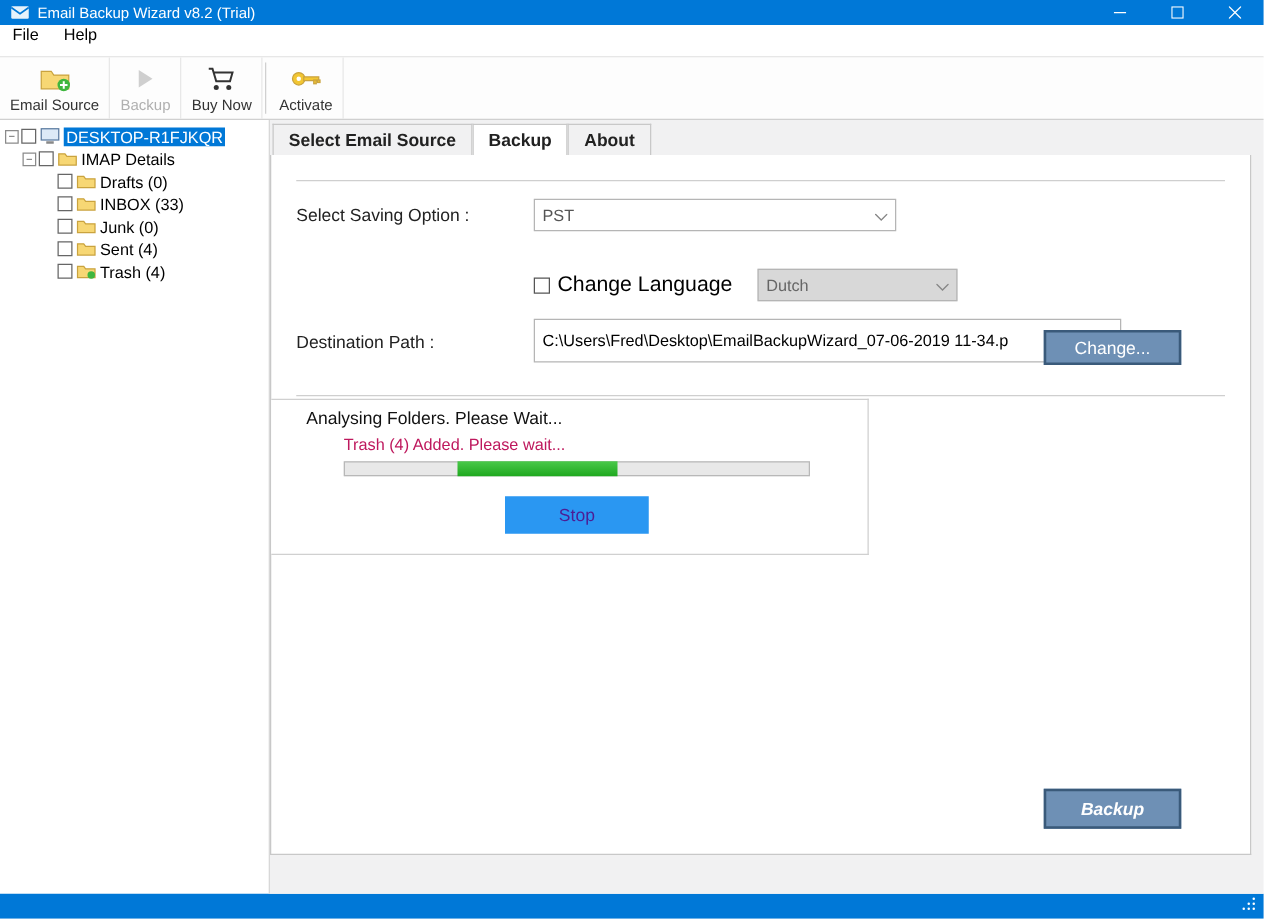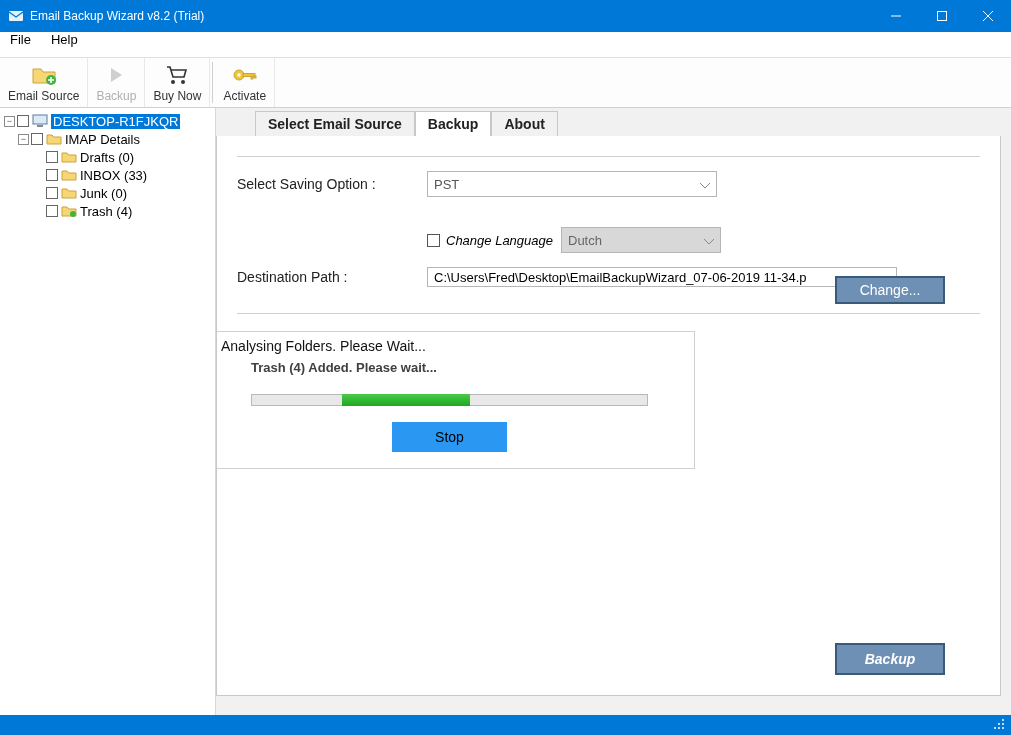--- a/index.html
+++ b/index.html
@@ -1,19 +1,19 @@
 <!DOCTYPE html>
 <html><head>
 <meta charset="utf-8">
 <style>
 * { box-sizing: border-box; margin: 0; padding: 0; font-family: 'Segoe UI', Tahoma, sans-serif; }
 body { width: 1011px; height: 735px; background: #fff; overflow: hidden; display: flex; flex-direction: column; }
 
 
-.titlebar { height: 32px; background: #0078d7; display: flex; align-items: center; color: #fff; font-size: 12px; }
+.titlebar { height: 20px; background: #0078d7; display: flex; align-items: center; color: #fff; font-size: 12px; }
 .titlebar .app-icon { width: 16px; height: 16px; margin: 0 6px 0 8px; }
 .titlebar .title-text { flex: 1; }
 .titlebar .win-controls { display: flex; }
 .titlebar .win-btn { width: 46px; height: 30px; display: flex; align-items: center; justify-content: center; }
 .titlebar .win-btn svg { stroke: #fff; }
 
 
 .menubar { height: 26px; background: #fff; border-bottom: 1px solid #e0e0e0; display: flex; align-items: flex-start; font-size: 13px; }
 .menubar .menu-item { padding: 0 10px; }
 
@@ -32,42 +32,42 @@
 .tree-row { display: flex; align-items: center; height: 18px; }
 .tree-indent { display: inline-block; width: 14px; }
 .tree-toggle { width: 11px; height: 11px; border: 1px solid #8a8a8a; display: flex; align-items: center; justify-content: center; font-size: 9px; line-height: 9px; color: #555; margin-right: 2px; }
 .tree-checkbox { width: 12px; height: 12px; border: 1px solid #666; margin-right: 3px; }
 .tree-icon { width: 16px; height: 14px; margin-right: 3px; display:flex; align-items:center; justify-content:center; }
 .tree-label { white-space: nowrap; }
 .tree-label.selected { background: #0078d7; color: #fff; padding: 0 2px; }
 
 
 .main { flex: 1; background: #f1f1f2; border-left: 1px solid #d8d8d8; position: relative; padding: 0; }
-.tabs { display: flex; align-items: flex-end; height: 26px; margin-top: 2px; padding-left: 37px; }
+.tabs { display: flex; align-items: flex-end; height: 26px; margin-top: 2px; }
 .tab { font-size: 14px; font-weight: bold; padding: 4px 12px; border: 1px solid #c8c8c8; border-bottom: none; background: #f1f1f2; color: #222; }
 .tab.active { background: #fff; border-top: 1px solid #c8c8c8; border-left:1px solid #c8c8c8; border-right:1px solid #c8c8c8; }
 .tab:first-child { margin-left: 2px; }
 .tab-content { background: #fff; border: 1px solid #c8c8c8; margin: 0 10px 10px 0; padding: 20px 20px 20px 20px; height: 560px; position: relative; border-top:none; }
 
 .form-row { display: flex; align-items: center; margin-bottom: 14px; }
 .form-label { width: 180px; font-size: 14px; color: #222; margin-right: 10px; }
 .select-box { flex: 0 0 290px; height: 26px; border: 1px solid #b5b5b5; background: #fff; display: flex; align-items: center; padding: 0 6px; font-size: 13px; color: #555; justify-content: space-between; text-align: right; }
 .select-disabled { background: #d8d8d8; color: #666; }
-.input-box { flex: 0 0 470px; height: 20px; border: 1px solid #b5b5b5; background: #fff; padding: 0 6px; font-size: 13px; display: flex; align-items: center; overflow: hidden; white-space: nowrap; }
+.input-box { flex: 0 0 470px; height: 35px; border: 1px solid #b5b5b5; background: #fff; padding: 0 6px; font-size: 13px; display: flex; align-items: center; overflow: hidden; white-space: nowrap; }
 .btn { display: inline-flex; align-items: center; justify-content: center; font-size: 14px; border: 1px solid #4a6a8a; background: #6a8fb5; color: #fff; padding: 4px 20px; }
 .btn-change { position: absolute; right: 55px; top: 140px; width: 110px; height: 28px; background:#6e90b5; border:2px solid #3a5a7a; }
 .btn-backup { position: absolute; right: 55px; bottom: 20px; width: 110px; height: 32px; font-weight: bold; font-style: italic; background:#6e90b5; border:2px solid #3a5a7a; }
-.btn-stop { width: 115px; height: 30px; background: #2a97f2; border: none; color: #000000; font-size: 14px; }
+.btn-stop { width: 115px; height: 30px; background: #2a97f2; border: none; color: #4c1d95; font-size: 14px; }
 
 .checkbox { width: 13px; height: 13px; border: 1px solid #555; margin-right: 6px; display:inline-block; }
 
 
-.progress-panel { position: absolute; left: 0; top: 195px; width: 478px; background: #fff; border: 1px solid #d0d0d0; border-left: none; padding: 6px 16px 16px 4px; }
+.progress-panel { position: absolute; left: 0; top: 195px; width: 478px; background: #fff; border: 1px solid #d0d0d0; border-left: none; padding: 6px 16px 16px 28px; }
 .progress-title { font-size: 14px; color: #111; margin-bottom: 6px; }
-.progress-subtitle { font-size: 13px; font-weight: bold; color: #404040; margin-left: 30px; margin-bottom: 19px; }
+.progress-subtitle { font-size: 13px; font-weight: normal; color: #be185d; margin-left: 30px; margin-bottom: 6px; }
 .progress-bar { height: 12px; border: 1px solid #b8b8b8; background: #e8e8e8; margin: 0 30px 16px 30px; position: relative; }
 .progress-fill { position: absolute; left: 90px; top: -1px; height: 12px; width: 128px; background: linear-gradient(#4ac94a,#1fa81f); }
 .progress-btn-row { text-align: center; }
 
 
 .statusbar { height: 20px; background: #0078d7; display:flex; justify-content:flex-end; align-items:center; padding-right:6px; }
 
 hr.divider { border: none; border-top: 1px solid #cfcfcf; margin: 0 0 14px 0; }
 </style>
 </head>
@@ -212,20 +212,32 @@
       <span class="tree-label">Junk (0)</span>
     </div>
     <div class="tree-row">
       <span class="tree-indent"></span>
         <span class="tree-indent"></span>
         <span class="tree-indent"></span>
       <span class="tree-checkbox"></span>
       <span class="tree-icon">
           <svg width="16" height="14">
             <path d="M1 3 h5 l1.5 2 h7.5 v7 h-14 z" fill="#f7d774" stroke="#caa33e"></path>
+          </svg>
+        </span>
+      <span class="tree-label">Sent (4)</span>
+    </div>
+    <div class="tree-row">
+      <span class="tree-indent"></span>
+        <span class="tree-indent"></span>
+        <span class="tree-indent"></span>
+      <span class="tree-checkbox"></span>
+      <span class="tree-icon">
+          <svg width="16" height="14">
+            <path d="M1 3 h5 l1.5 2 h7.5 v7 h-14 z" fill="#f7d774" stroke="#caa33e"></path>
             <circle cx="12" cy="10" r="3" fill="#3fb63f"></circle>
           </svg>
         </span>
       <span class="tree-label">Trash (4)</span>
     </div>
   </div>
 
   <div class="main">
     <div class="tabs">
       <div class="tab">Select Email Source</div>
@@ -238,21 +250,21 @@
         <div class="form-label">Select Saving Option :</div>
         <div class="select-box">
           <span>PST</span>
           <span><svg width="10" height="6">
                 <path d="M0 0 L5 5 L10 0" fill="none" stroke="#888"></path>
               </svg></span>
         </div>
       </div>
       <div class="form-row" style="margin-left:190px; margin-top:30px;">
         <span class="checkbox"></span>
-        <span style="font-size:13px; margin-right:8px;font-style:italic;">Change Language</span>
+        <span style="font-size:17px; margin-right:20px;">Change Language</span>
         <div class="select-box select-disabled" style="flex:0 0 160px;">
           <span>Dutch</span>
           <span><svg width="10" height="6">
                 <path d="M0 0 L5 5 L10 0" fill="none" stroke="#888"></path>
               </svg></span>
         </div>
       </div>
       <div class="form-row">
         <div class="form-label">Destination Path :</div>
         <div class="input-box">

